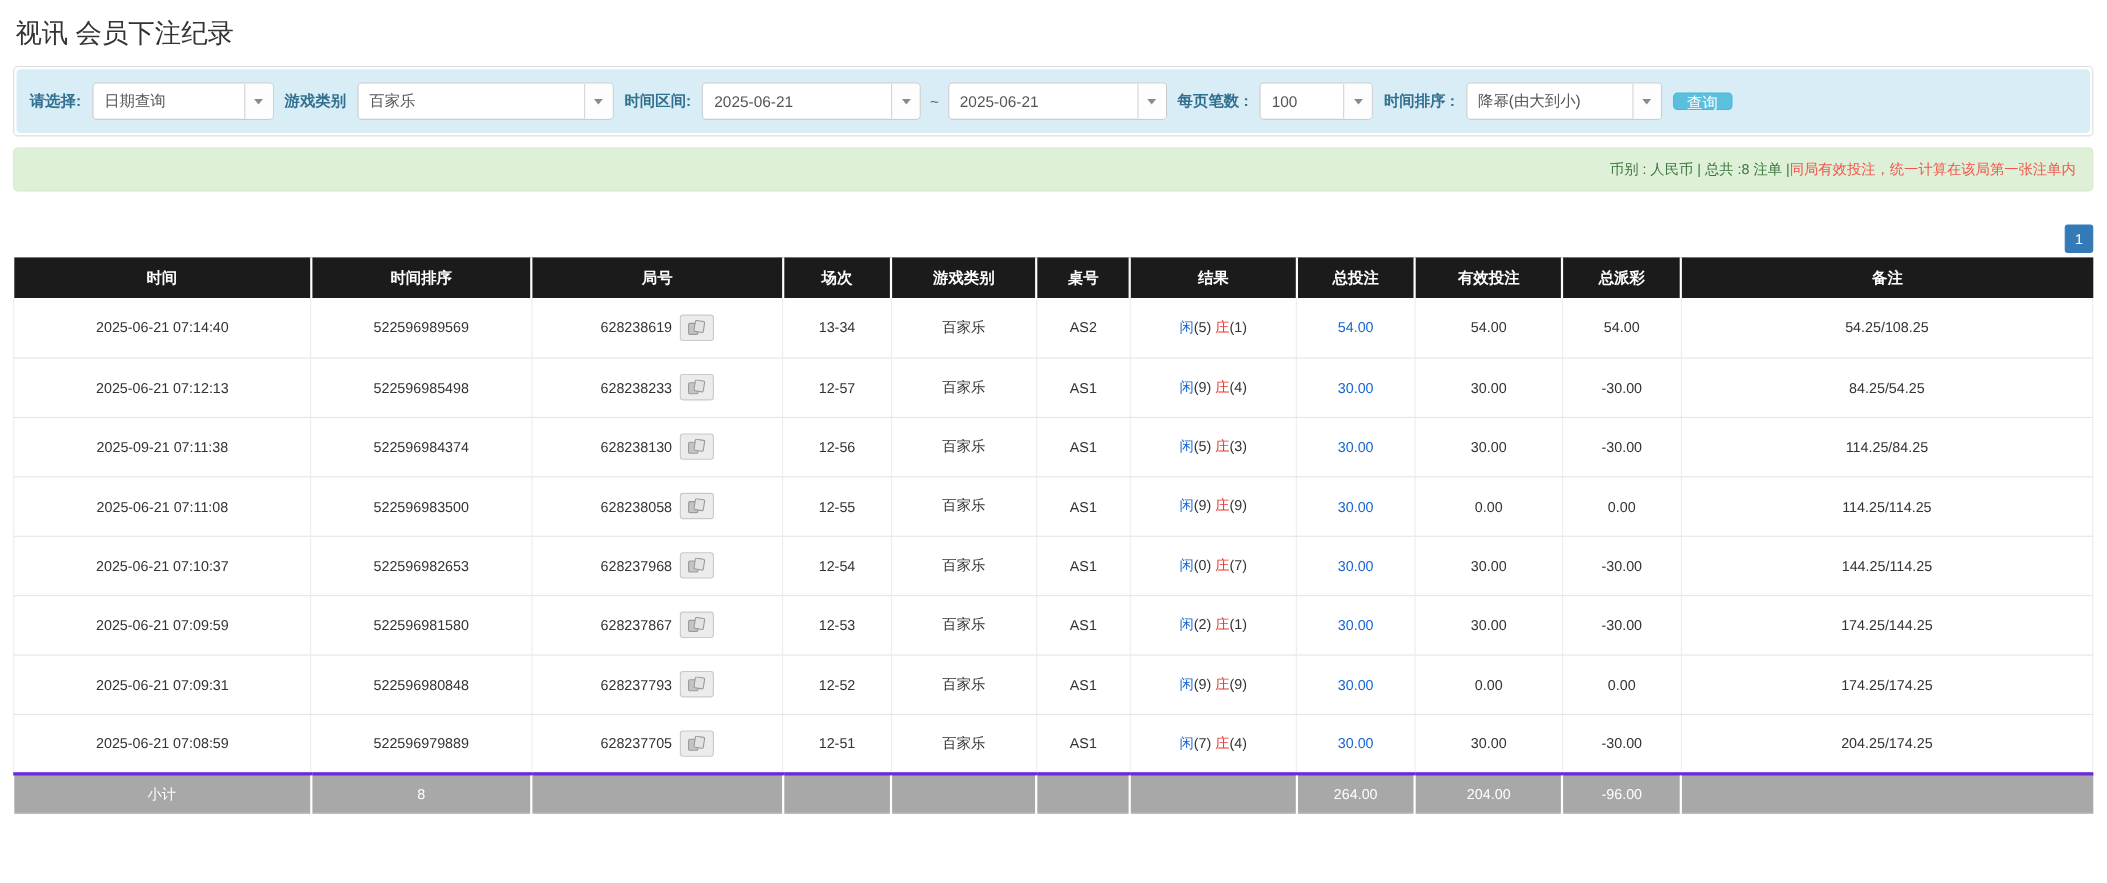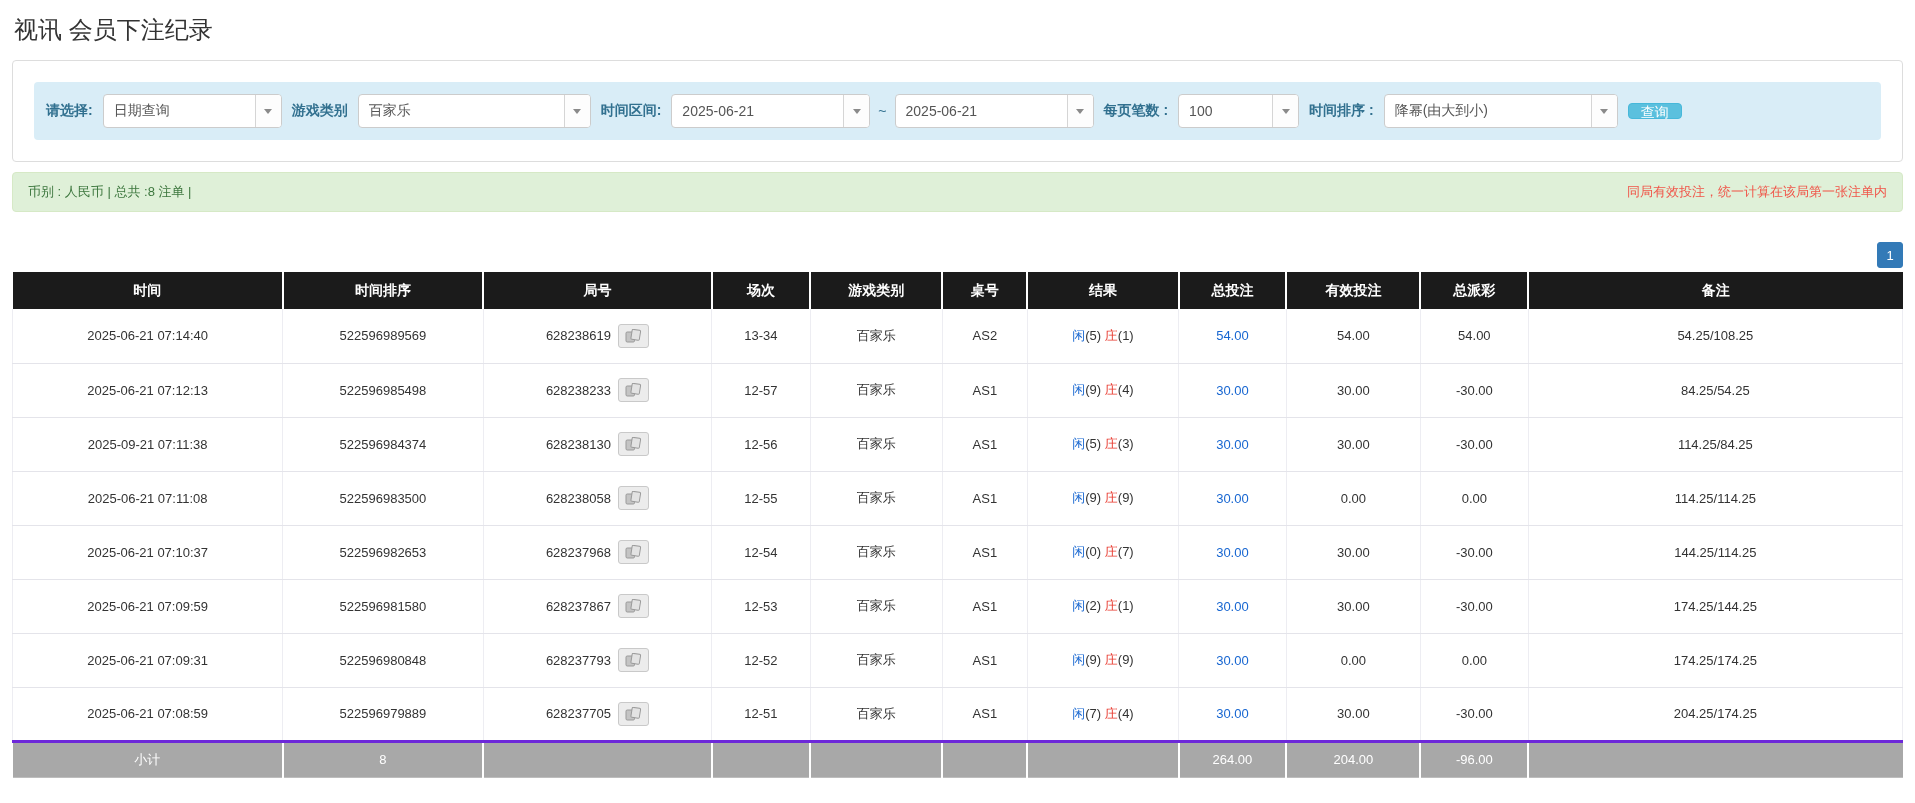--- a/index.html
+++ b/index.html
@@ -6,21 +6,21 @@
   html, body { background: #fff; }
   body {
     width: 1915px; height: 803px; overflow: hidden;
     font-family: "Liberation Sans", "DejaVu Sans", sans-serif;
     color: #333;
     padding: 10px 12px 0 12px;
   }
   .page-title { font-size: 24px; font-weight: 500; color: #333; margin: 4px 0 14px 2px; }
 
   
-  .panel { border: 1px solid #ddd; border-radius: 4px; background: #fff; padding: 21px; }
+  .panel { border: 1px solid #ddd; border-radius: 4px; background: #fff; padding: 2px; }
   .filter-bar {
     background: var(--bar-blue); border-radius: 4px;
     padding: 12px 10px; display: flex; align-items: center; gap: 8px;
     white-space: nowrap;
   }
   .flabel { color: var(--label-blue); font-weight: bold; font-size: 14px; padding: 0 2px; }
   .tilde { color: var(--label-blue); font-size: 14px; }
   .sel {
     background: #fff; border: 1px solid #ccc; border-radius: 4px;
     height: 34px; display: inline-flex; align-items: stretch; cursor: pointer;
@@ -42,21 +42,21 @@
     background: var(--accent); border: 1px solid var(--accent-border);
     color: #fff; font-size: 14px; border-radius: 4px; height: 16px;
     padding: 0 12px; cursor: pointer; margin-left: 2px;
     font-family: inherit;
   }
 
   
   .alert-success {
     margin-top: 10px; background: var(--success-bg); border: 1px solid var(--success-border);
     border-radius: 4px; padding: 10px 15px; font-size: 13px;
-    display: flex; align-items: center; justify-content: space-between;
+    display: flex; align-items: center; justify-content: flex-end;
   }
   .alert-success .left-text { color: var(--success-text); }
   .alert-success .note { color: var(--note-red); }
 
   
   .pager { display: flex; justify-content: flex-end; margin: 30px 0 4px 0; }
   .page-btn {
     min-width: 26px; height: 26px; background: var(--page-btn); color: #fff;
     border: 1px solid var(--page-btn); border-radius: 3px; font-size: 13px;
     display: inline-flex; align-items: center; justify-content: center;
@@ -99,21 +99,21 @@
   tbody.totals td:last-child { border-right: none; }
 </style>
 </head>
 <body>
 
 <h1 class="page-title">视讯 会员下注纪录</h1>
 
 <div class="panel">
   <div class="filter-bar">
     <span class="flabel">请选择:</span>
-    <div class="sel" style="width:179px">
+    <div class="sel" style="width:165px">
       <span class="sel-val">日期查询</span>
       <span class="caret-box">
           <i class="caret"></i>
         </span>
     </div>
 
     <span class="flabel">游戏类别</span>
     <div class="sel" style="width:233px">
       <span class="sel-val">百家乐</span>
       <span class="caret-box">
@@ -130,29 +130,29 @@
     </div>
     <span class="tilde">~</span>
     <div class="sel" style="width:199px">
       <span class="sel-val">2025-06-21</span>
       <span class="caret-box">
           <i class="caret"></i>
         </span>
     </div>
 
     <span class="flabel">每页笔数 :</span>
-    <div class="sel" style="width:121px">
+    <div class="sel" style="width:103px">
       <span class="sel-val">100</span>
       <span class="caret-box">
           <i class="caret"></i>
         </span>
     </div>
 
     <span class="flabel">时间排序 :</span>
-    <div class="sel" style="width:234px">
+    <div class="sel" style="width:178px">
       <span class="sel-val">降幂(由大到小)</span>
       <span class="caret-box">
           <i class="caret"></i>
         </span>
     </div>
 
     <button class="btn-search">查询</button>
   </div>
 </div>
 

